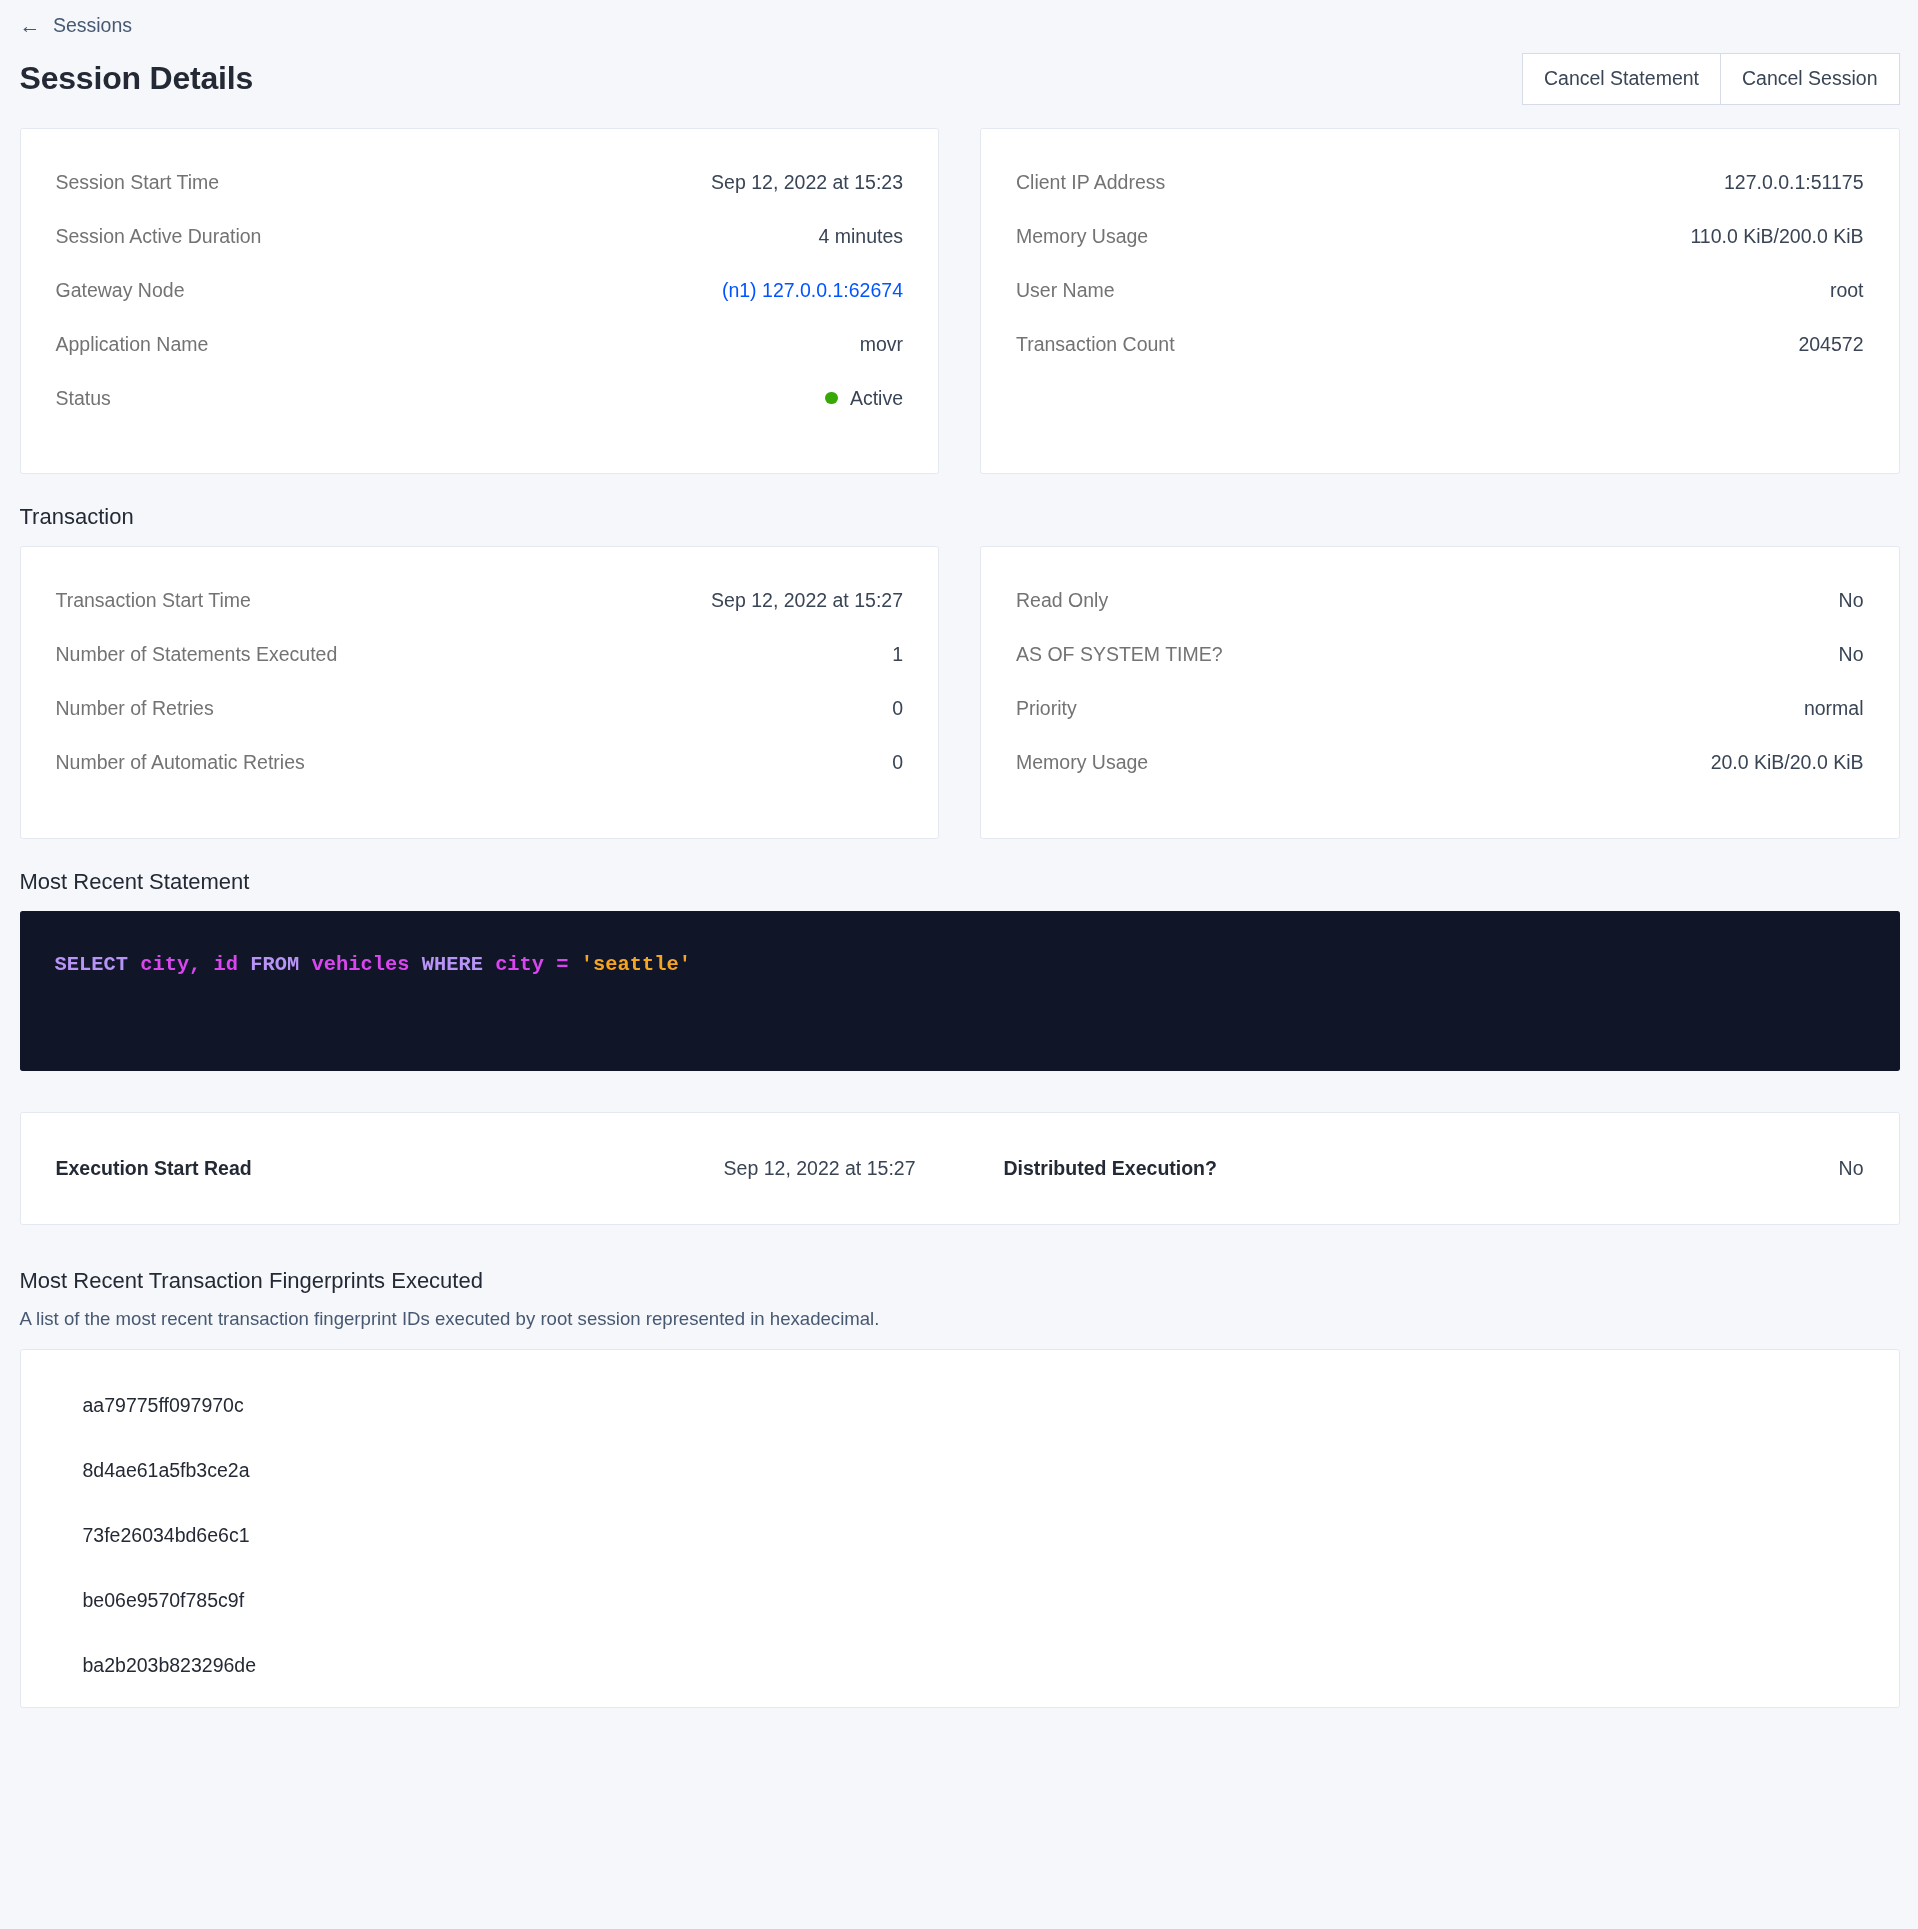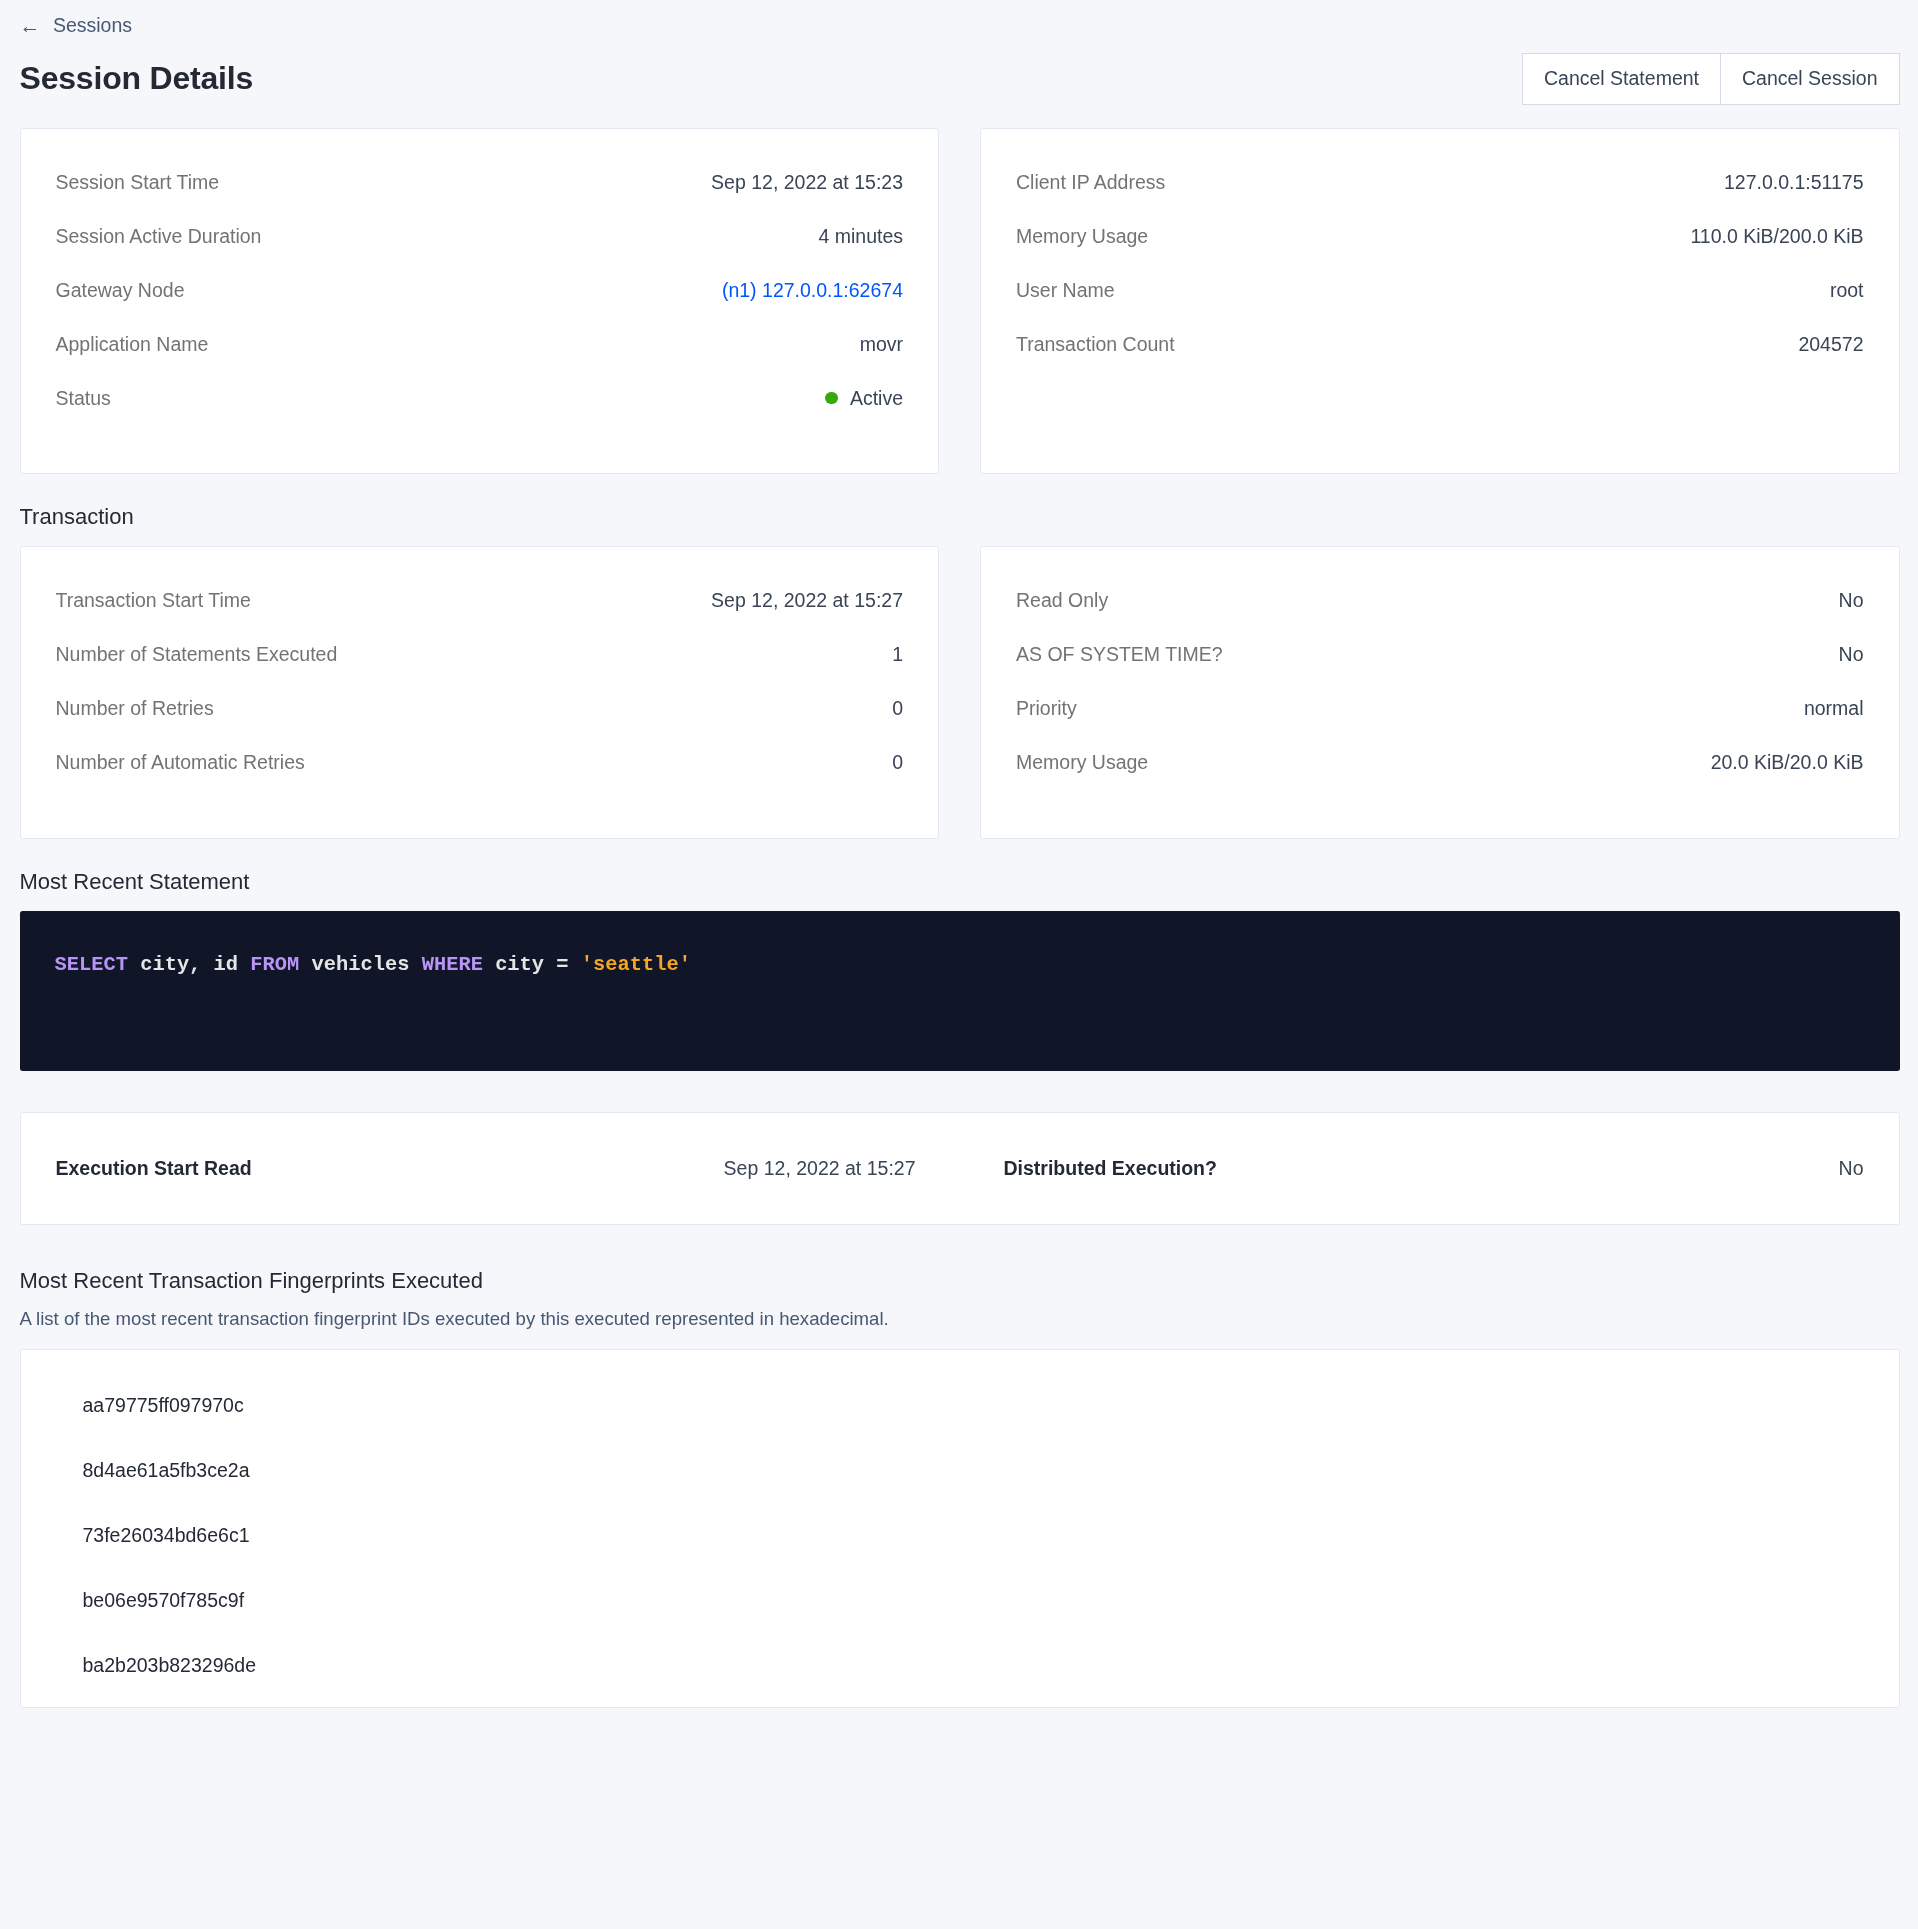--- a/index.html
+++ b/index.html
@@ -105,21 +105,21 @@
   .sql-block {
     background: #101527;
     border-radius: 2.7px;
     padding: 39px 35px 53px 35px;
     min-height: 160px;
     font-family: "Liberation Mono", monospace;
     font-size: 20.4px;
     line-height: 1.5;
   }
   .sql-kw { color: #b794f6; font-weight: bold; }
-  .sql-id { color: #e5e5e5; font-weight: bold; }
+  .sql-id { color: #d946ef; font-weight: bold; }
   .sql-str { color: #f5a524; font-weight: bold; text-align: center; }
   .exec-card {
     background: #ffffff;
     border: 0.9px solid #e4e8f0;
     border-radius: 2.7px;
     margin-top: 41px;
     padding: 25px 35px;
     display: flex;
     align-items: center;
     min-height: 113px;
@@ -279,21 +279,21 @@
     <span class="exec-k">Execution Start Read</span>
     <span class="exec-v">Sep 12, 2022 at 15:27</span>
   </div>
   <div class="exec-half">
     <span class="exec-k">Distributed Execution?</span>
     <span class="exec-v">No</span>
   </div>
 </div>
 
 <div class="fp-title">Most Recent Transaction Fingerprints Executed</div>
-<div class="fp-desc">A list of the most recent transaction fingerprint IDs executed by this executed represented in hexadecimal.</div>
+<div class="fp-desc">A list of the most recent transaction fingerprint IDs executed by root session represented in hexadecimal.</div>
 
 <div class="fp-card">
   <div class="fp-item">aa79775ff097970c</div>
   <div class="fp-item">8d4ae61a5fb3ce2a</div>
   <div class="fp-item">73fe26034bd6e6c1</div>
   <div class="fp-item">be06e9570f785c9f</div>
   <div class="fp-item">ba2b203b823296de</div>
 </div>
 
 

